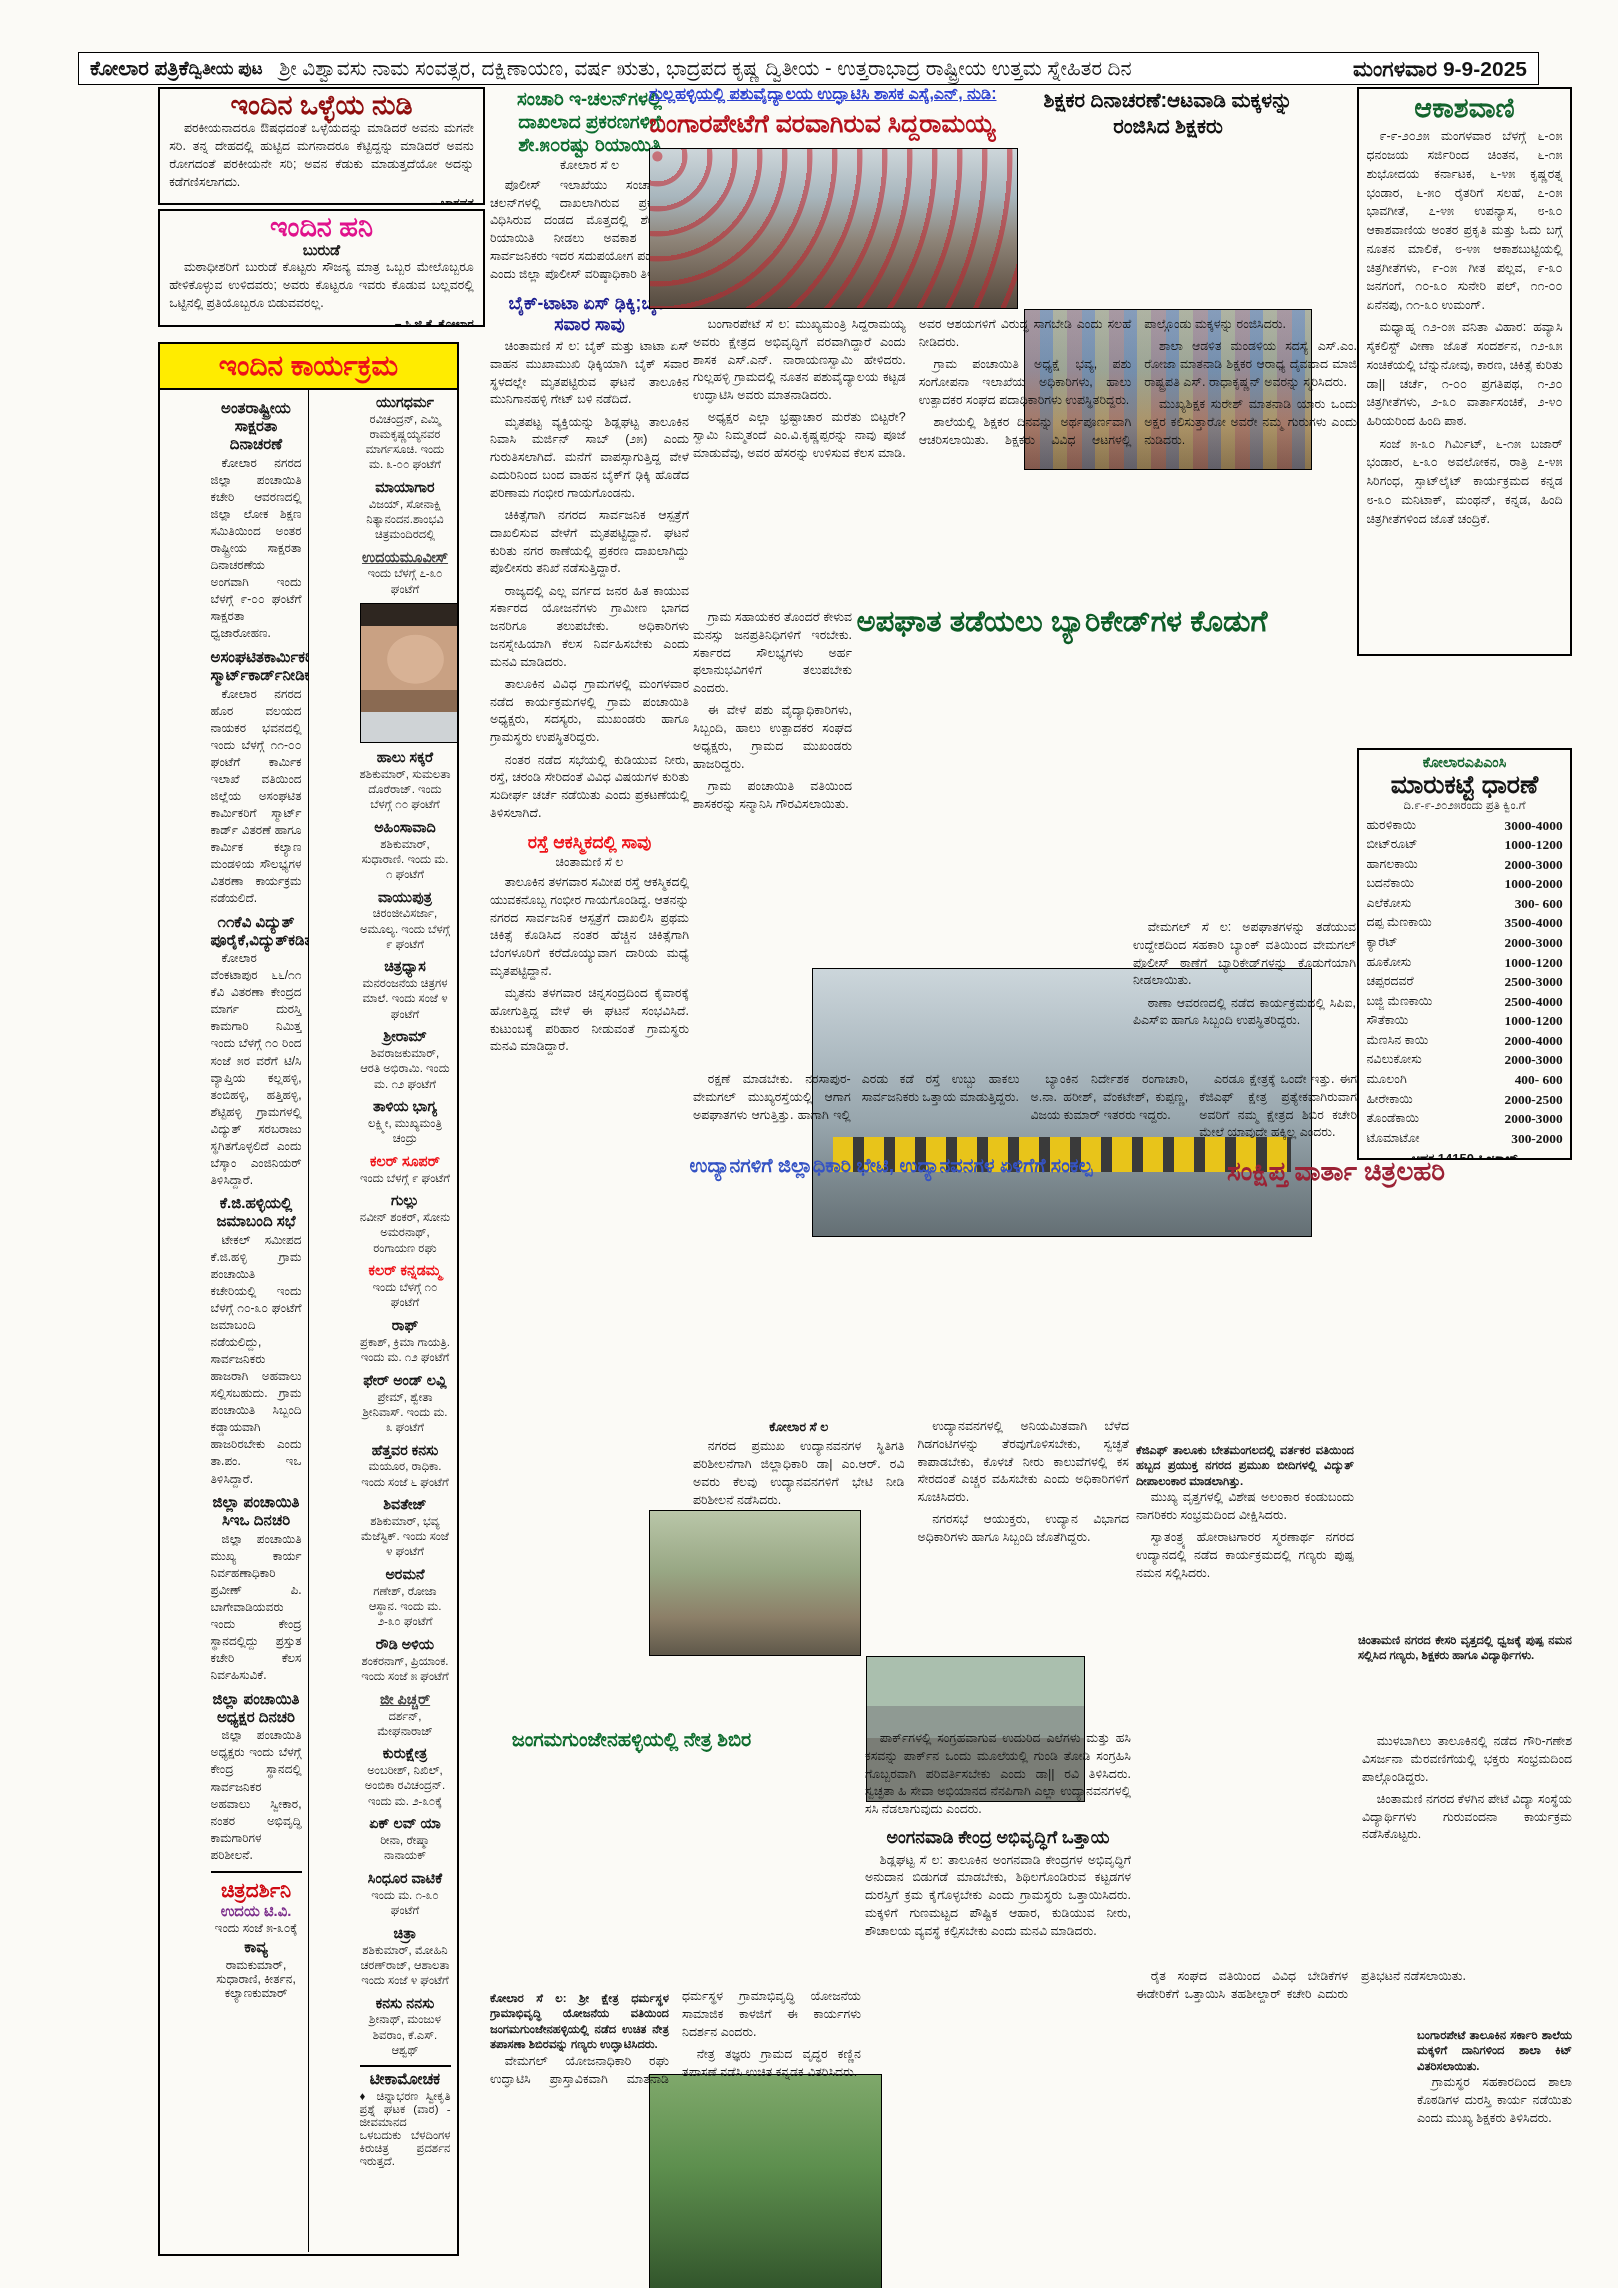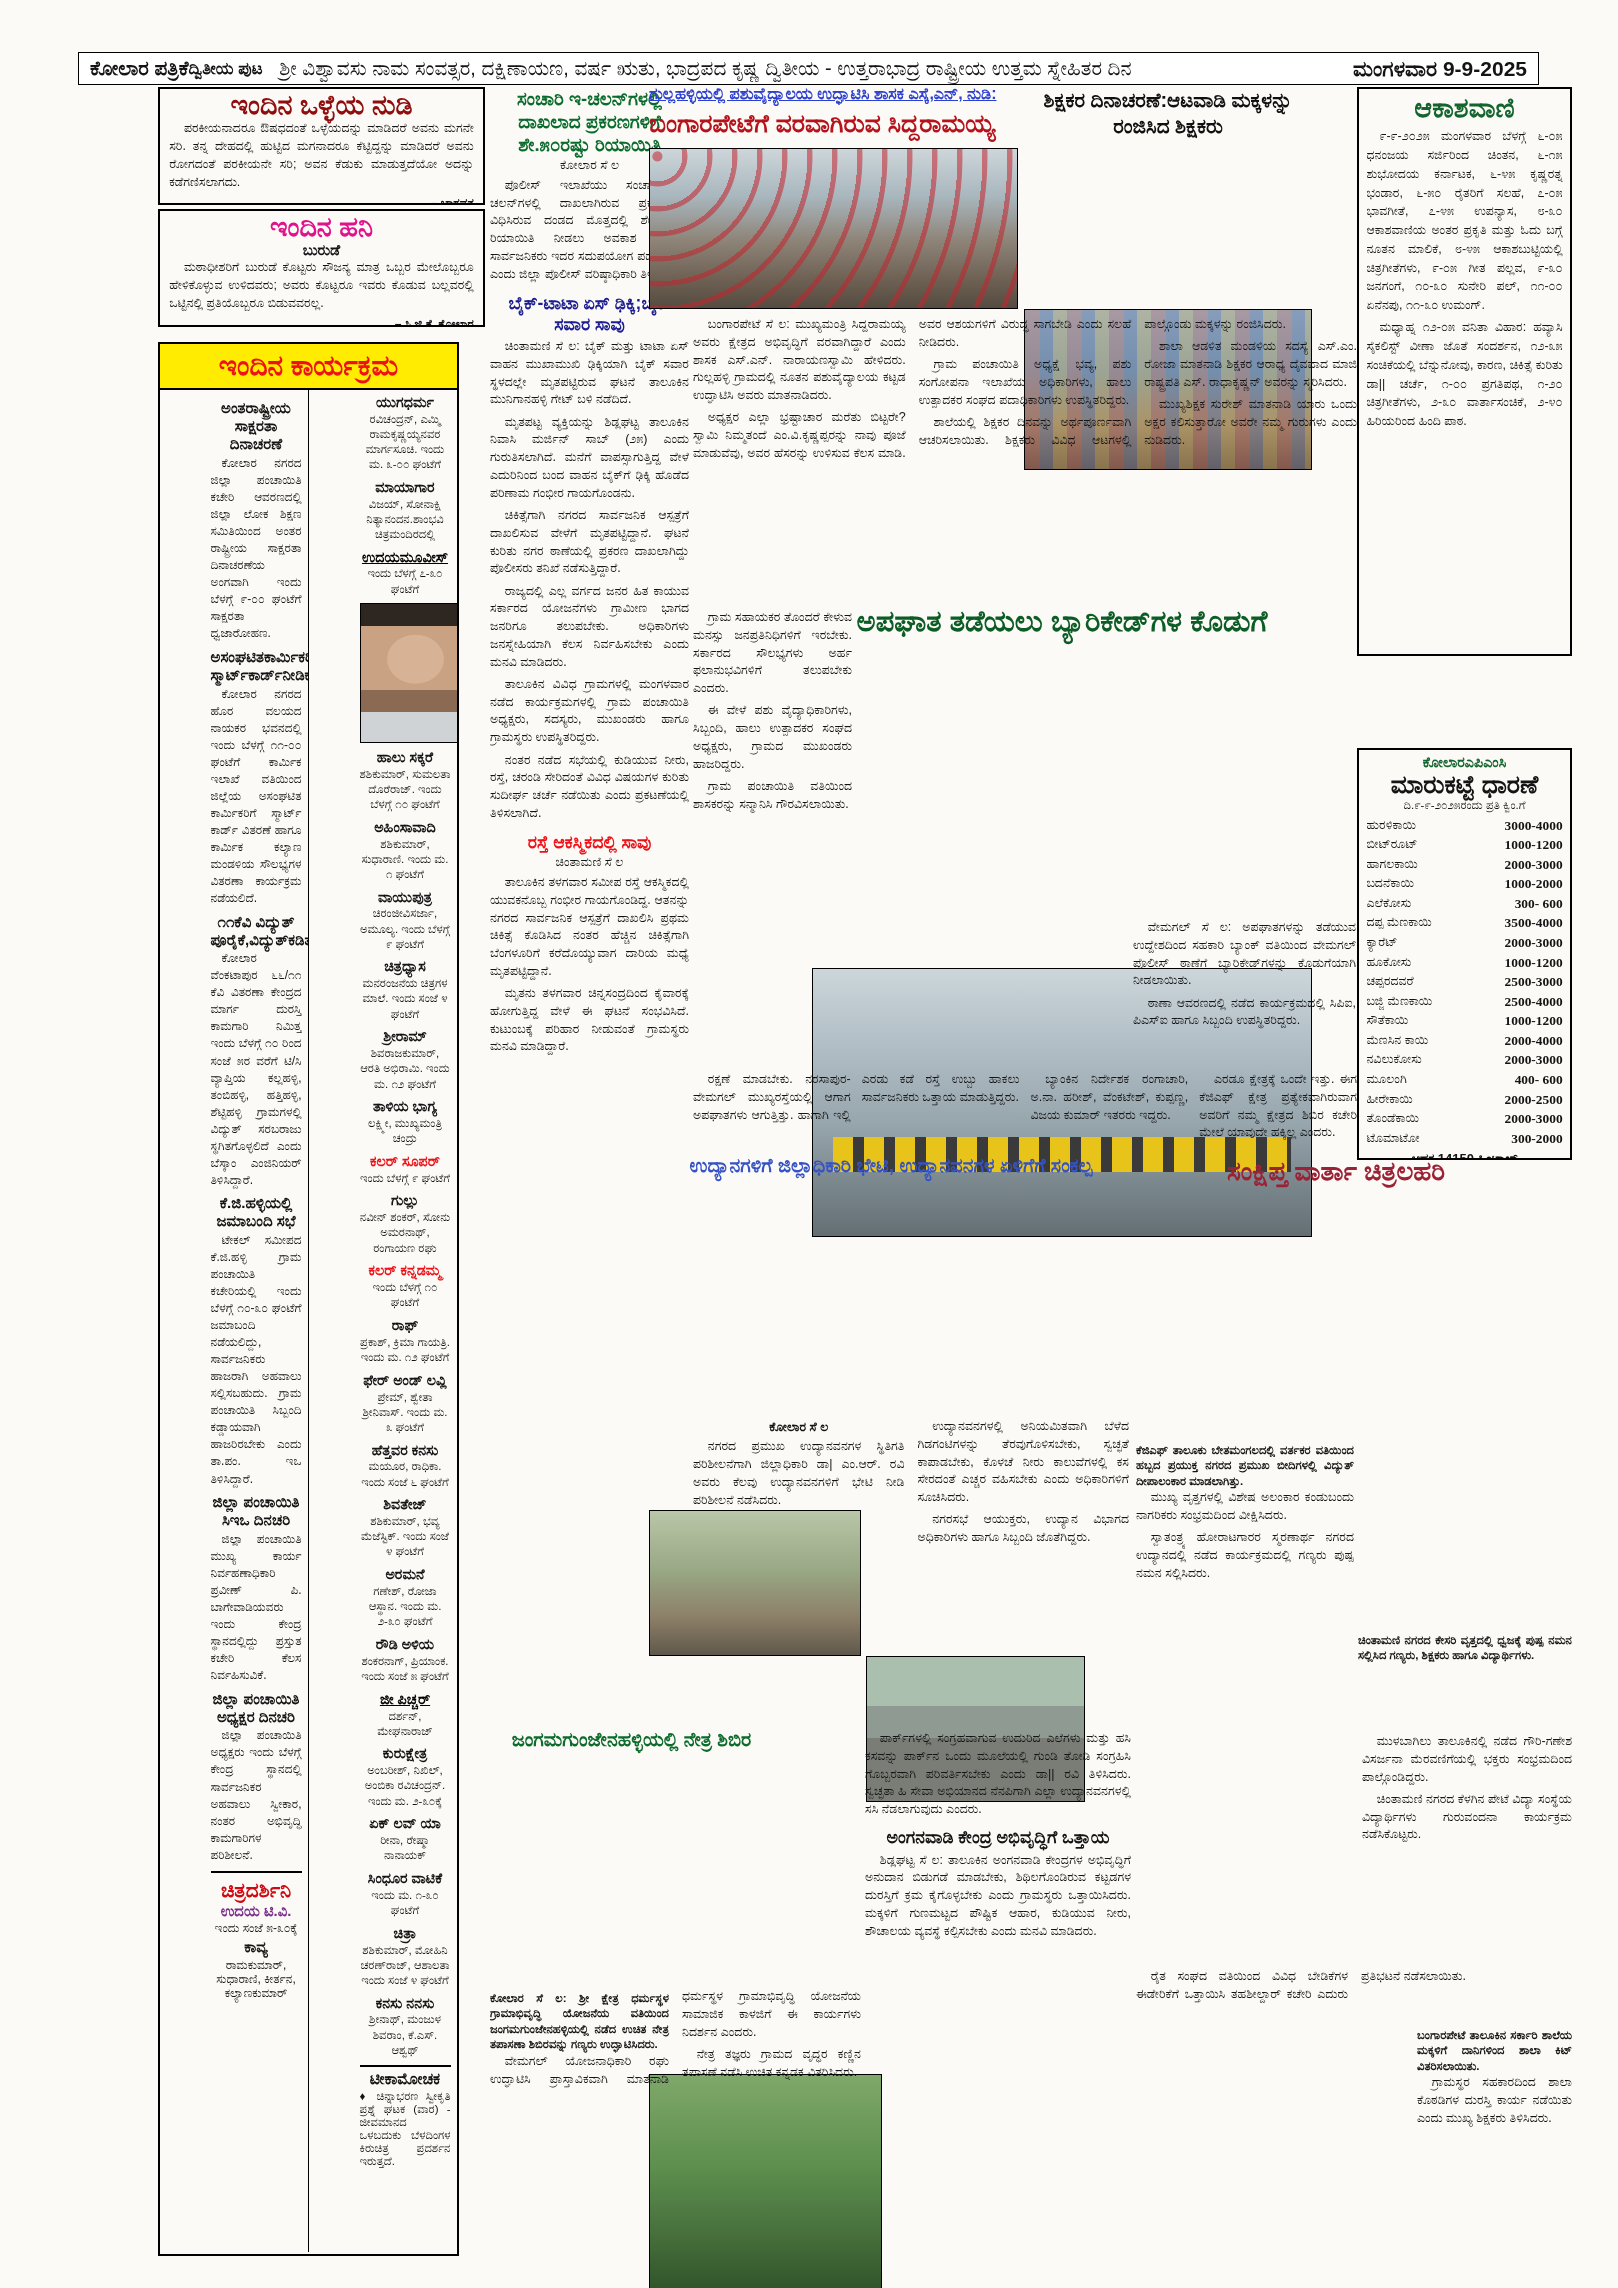--- a/index.html
+++ b/index.html
@@ -35,21 +35,21 @@
   #prog-head{background:#ffec00;border-bottom:2.8px solid #000;height:44px;display:flex;align-items:center;justify-content:center;}
   #prog-head h2{margin:0;color:#ee1218;font-size:28px;}
   #prog-cols{display:flex;height:1862px;overflow:hidden;}
   #prog-left{width:50%;border-right:1.8px solid #000;padding:3.7px 6.5px;}
   #prog-right{width:50%;padding:3.7px 6.5px;}
   .prog-item h4{margin:5.5px 0 1.8px;font-size:15px;text-align:center;line-height:1.2;}
   .prog-item p{margin:0;font-size:12px;line-height:1.42;text-align:justify;text-indent:11px;}
   .show-item{margin-bottom:6.5px;}
   .show-item .nm{display:block;font-size:14.3px;font-weight:bold;text-align:center;line-height:1.25;}
   .show-item .nm.red{color:#ee1218;}
-  .show-item .nm.green{color:#000000;text-decoration:underline;}
+  .show-item .nm.green{color:#404040;text-decoration:underline;}
   .show-item .inf{display:block;font-size:11.5px;line-height:1.32;text-align:center;}
   #portrait{width:109px;height:138px;margin:5.5px auto;border:1.8px solid #000;
     background:radial-gradient(ellipse 44% 30% at 50% 40%,#d8b295 0 58%,rgba(0,0,0,0) 60%),
     linear-gradient(180deg,#2e2620 0 16%,#c9a183 16% 62%,#8a6a52 62% 78%,#cfd3d6 78% 100%);}
   #chitra{border-top:2.8px double #000;margin-top:7.4px;padding-top:3.7px;}
   #chitra .hd{color:#cf0a12;font-size:20px;font-weight:bold;text-align:center;margin:1.8px 0;}
   #chitra .ch{color:#7b2d8b;font-size:14.8px;font-weight:bold;text-align:center;}
   #chitra .film{font-size:14.8px;font-weight:bold;text-align:center;margin:1.8px 0;}
   #chitra .cast{font-size:12px;text-align:center;}
   #teeka{border-top:2.8px solid #000;margin-top:7.4px;padding-top:2.8px;}
@@ -416,20 +416,21 @@
     <p class="bp">ಪಾರ್ಕ್‌ಗಳಲ್ಲಿ ಸಂಗ್ರಹವಾಗುವ ಉದುರಿದ ಎಲೆಗಳು ಮತ್ತು ಹಸಿ ಕಸವನ್ನು ಪಾರ್ಕ್‌ನ ಒಂದು ಮೂಲೆಯಲ್ಲಿ ಗುಂಡಿ ತೋಡಿ ಸಂಗ್ರಹಿಸಿ ಗೊಬ್ಬರವಾಗಿ ಪರಿವರ್ತಿಸಬೇಕು ಎಂದು ಡಾ|| ರವಿ ತಿಳಿಸಿದರು. ಸ್ವಚ್ಛತಾ ಹಿ ಸೇವಾ ಅಭಿಯಾನದ ನೆನಪಿಗಾಗಿ ಎಲ್ಲಾ ಉದ್ಯಾನವನಗಳಲ್ಲಿ ಸಸಿ ನೆಡಲಾಗುವುದು ಎಂದರು.</p>
     <div id="headI">ಅಂಗನವಾಡಿ ಕೇಂದ್ರ ಅಭಿವೃದ್ಧಿಗೆ ಒತ್ತಾಯ</div>
     <p class="bp">ಶಿಡ್ಲಘಟ್ಟ ಸೆ ಲ: ತಾಲೂಕಿನ ಅಂಗನವಾಡಿ ಕೇಂದ್ರಗಳ ಅಭಿವೃದ್ಧಿಗೆ ಅನುದಾನ ಬಿಡುಗಡೆ ಮಾಡಬೇಕು, ಶಿಥಿಲಗೊಂಡಿರುವ ಕಟ್ಟಡಗಳ ದುರಸ್ತಿಗೆ ಕ್ರಮ ಕೈಗೊಳ್ಳಬೇಕು ಎಂದು ಗ್ರಾಮಸ್ಥರು ಒತ್ತಾಯಿಸಿದರು. ಮಕ್ಕಳಿಗೆ ಗುಣಮಟ್ಟದ ಪೌಷ್ಟಿಕ ಆಹಾರ, ಕುಡಿಯುವ ನೀರು, ಶೌಚಾಲಯ ವ್ಯವಸ್ಥೆ ಕಲ್ಪಿಸಬೇಕು ಎಂದು ಮನವಿ ಮಾಡಿದರು.</p>
   </div>
 
   <div id="radio" class="abs box ovh">
     <h2>ಆಕಾಶವಾಣಿ</h2>
     <div>
         <p>೯-೯-೨೦೨೫ ಮಂಗಳವಾರ ಬೆಳಗ್ಗೆ ೬-೦೫ ಧನಂಜಯ ಸರ್ಜಿರಿಂದ ಚಿಂತನ, ೬-೧೫ ಶುಭೋದಯ ಕರ್ನಾಟಕ, ೬-೪೫ ಕೃಷ್ಣರತ್ನ ಭಂಡಾರ, ೬-೫೦ ರೈತರಿಗೆ ಸಲಹೆ, ೭-೦೫ ಭಾವಗೀತೆ, ೭-೪೫ ಉಪನ್ಯಾಸ, ೮-೩೦ ಆಕಾಶವಾಣಿಯ ಅಂತರ ಪ್ರಕೃತಿ ಮತ್ತು ಓದು ಬಗ್ಗೆ ನೂತನ ಮಾಲಿಕೆ, ೮-೪೫ ಆಕಾಶಬುಟ್ಟಿಯಲ್ಲಿ ಚಿತ್ರಗೀತೆಗಳು, ೯-೦೫ ಗೀತ ಪಲ್ಲವ, ೯-೩೦ ಜನಗಂಗೆ, ೧೦-೩೦ ಸುನೇರಿ ಪಲ್, ೧೧-೦೦ ಏನೆನಪು, ೧೧-೩೦ ಉಮಂಗ್.</p>
         <p>ಮಧ್ಯಾಹ್ನ ೧೨-೦೫ ವನಿತಾ ವಿಹಾರ: ಹವ್ಯಾಸಿ ಸೈಕಲಿಸ್ಟ್ ವೀಣಾ ಜೊತೆ ಸಂದರ್ಶನ, ೧೨-೩೫ ಸಂಚಿಕೆಯಲ್ಲಿ ಬೆನ್ನುನೋವು, ಕಾರಣ, ಚಿಕಿತ್ಸೆ ಕುರಿತು ಡಾ|| ಚರ್ಚೆ, ೧-೦೦ ಪ್ರಗತಿಪಥ, ೧-೨೦ ಚಿತ್ರಗೀತೆಗಳು, ೨-೩೦ ವಾರ್ತಾಸಂಚಿಕೆ, ೨-೪೦ ಹಿರಿಯರಿಂದ ಹಿಂದಿ ಪಾಠ.</p>
+        <p>ಸಂಜೆ ೫-೩೦ ಗಿರ್ಮಿಟ್, ೬-೧೫ ಬಜಾರ್ ಭಂಡಾರ, ೬-೩೦ ಅವಲೋಕನ, ರಾತ್ರಿ ೭-೪೫ ಸಿರಿಗಂಧ, ಸ್ಪಾಟ್‌ಲೈಟ್ ಕಾರ್ಯಕ್ರಮದ ಕನ್ನಡ ೮-೩೦ ಮನಿಟಾಕ್, ಮಂಥನ್, ಕನ್ನಡ, ಹಿಂದಿ ಚಿತ್ರಗೀತೆಗಳಿಂದ ಜೊತೆ ಚಂದ್ರಿಕೆ.</p>
       </div>
   </div>
 
   <div id="market" class="abs box ovh">
     <div class="org">ಕೋಲಾರಎಪಿಎಂಸಿ</div>
     <div class="ttl">ಮಾರುಕಟ್ಟೆ ಧಾರಣೆ</div>
     <div class="note">ದಿ.೯-೯-೨೦೨೫ರಂದು ಪ್ರತಿ ಕ್ವಿಂ.ಗೆ</div>
     <div>
 
         <div class="mrow">

